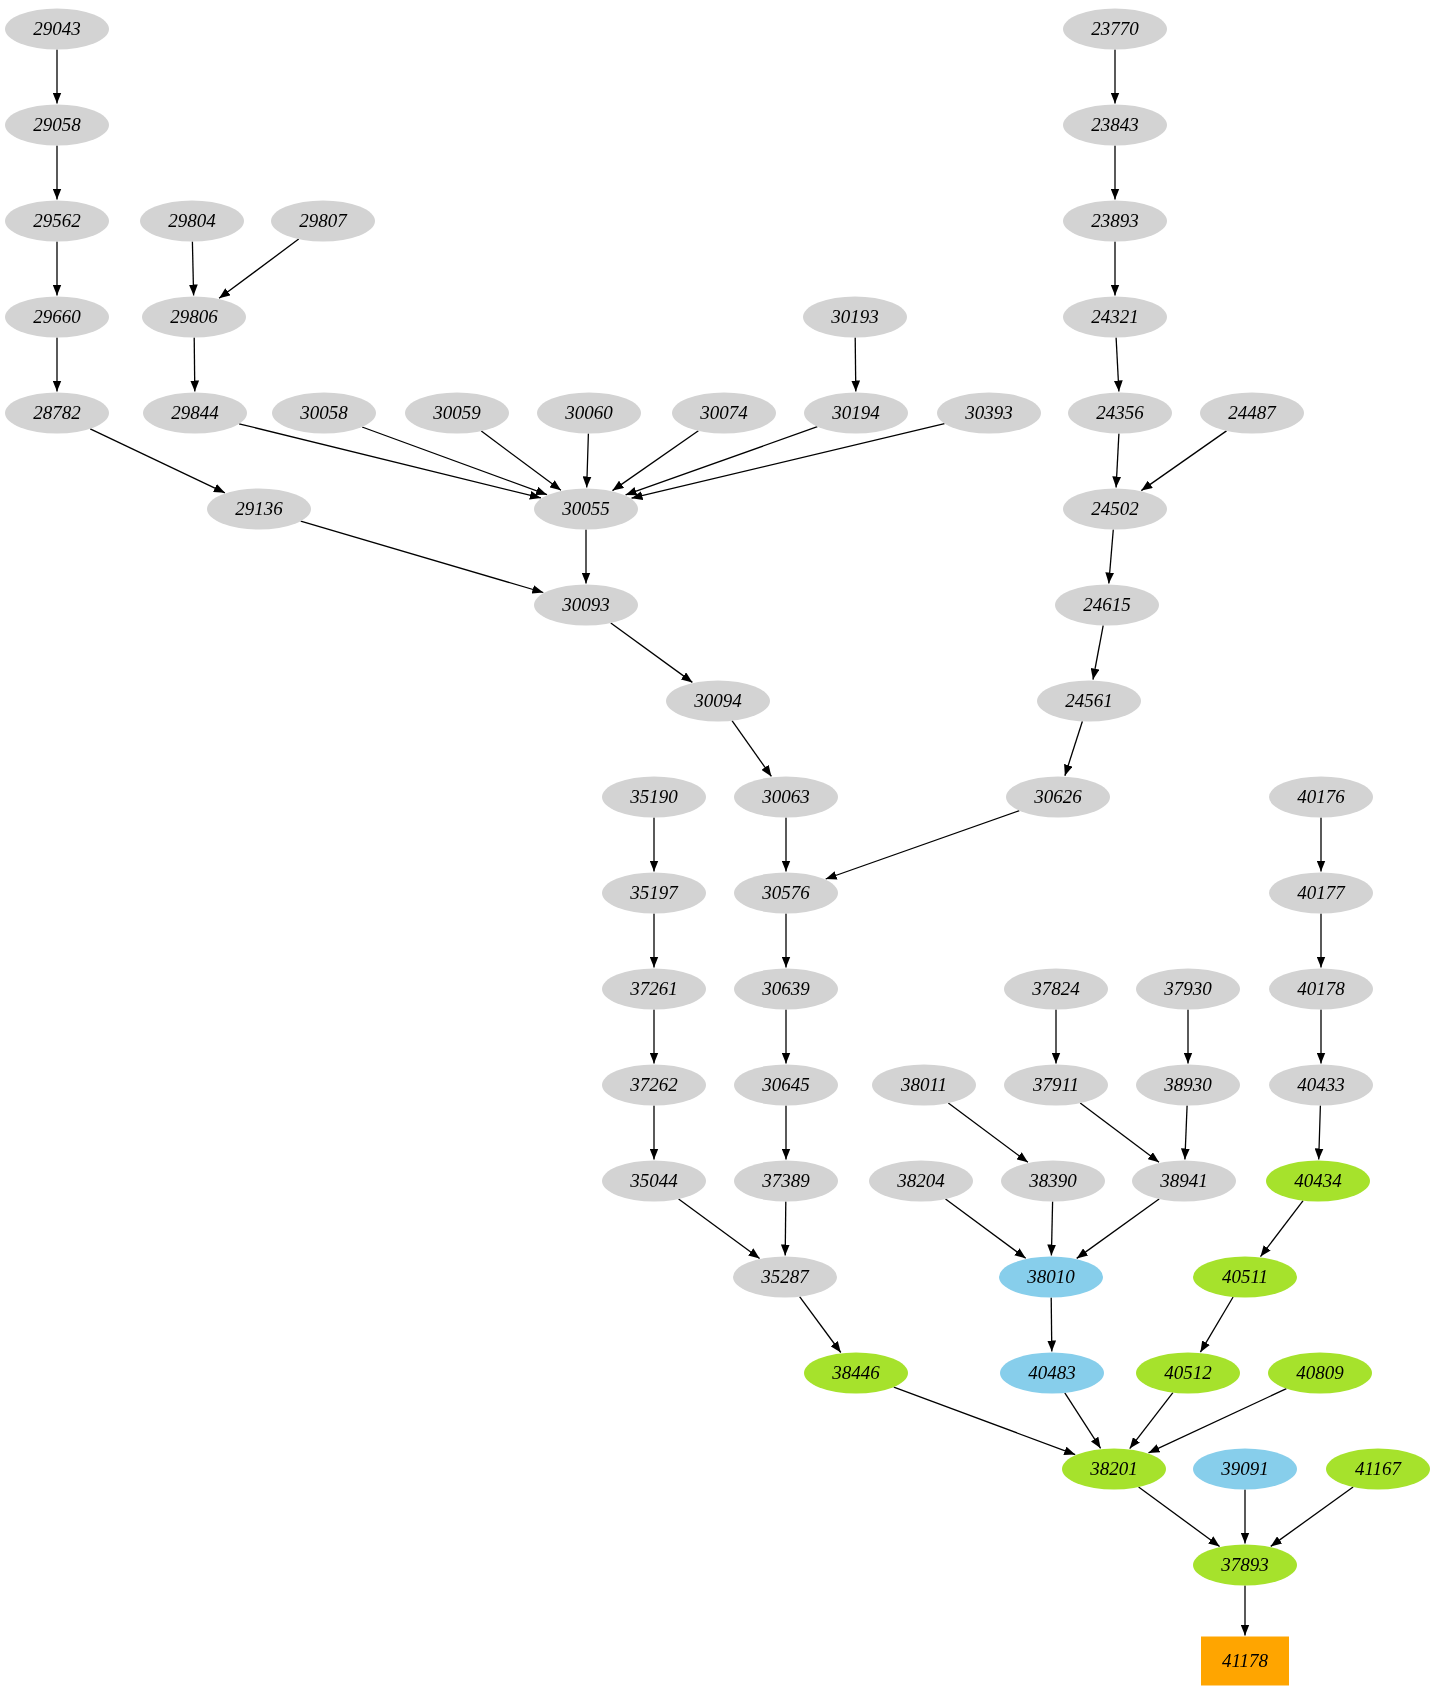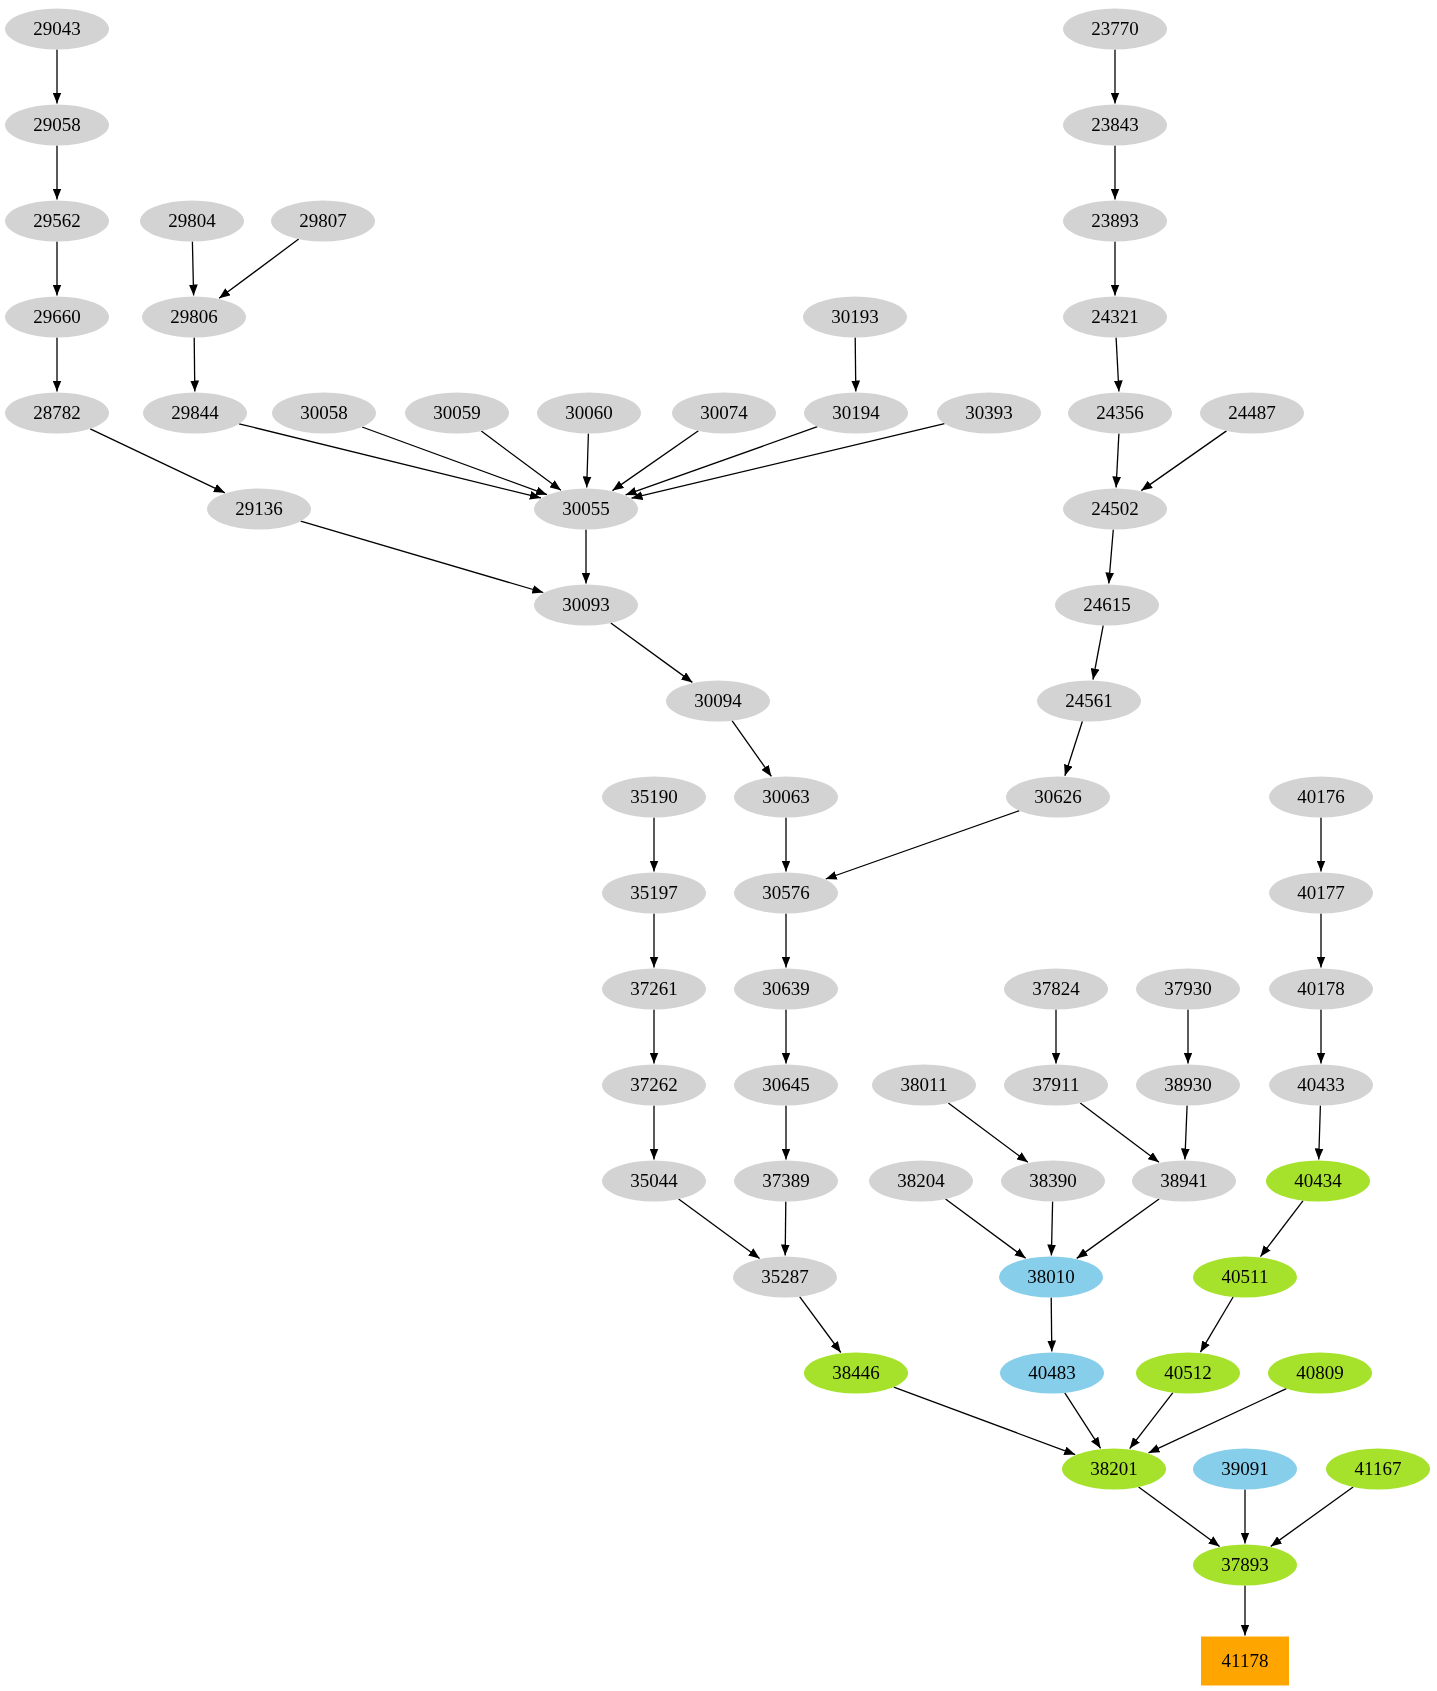--- a/index.html
+++ b/index.html
@@ -6,20 +6,21 @@
     margin: 0;
     padding: 0;
     background: #ffffff;
     font-family: "Liberation Serif", serif;
   }
   .graph-wrap {
     width: 1352px;
     height: 1691px;
     position: relative;
     background: #86efac;
+    font-style: italic;
   }
   svg text {
     font-family: "Liberation Serif", serif;
     font-size: 19px;
     fill: #000000;
     text-anchor: middle;
   }
   svg .edge {
     stroke: #000000;
     stroke-width: 1.3;

